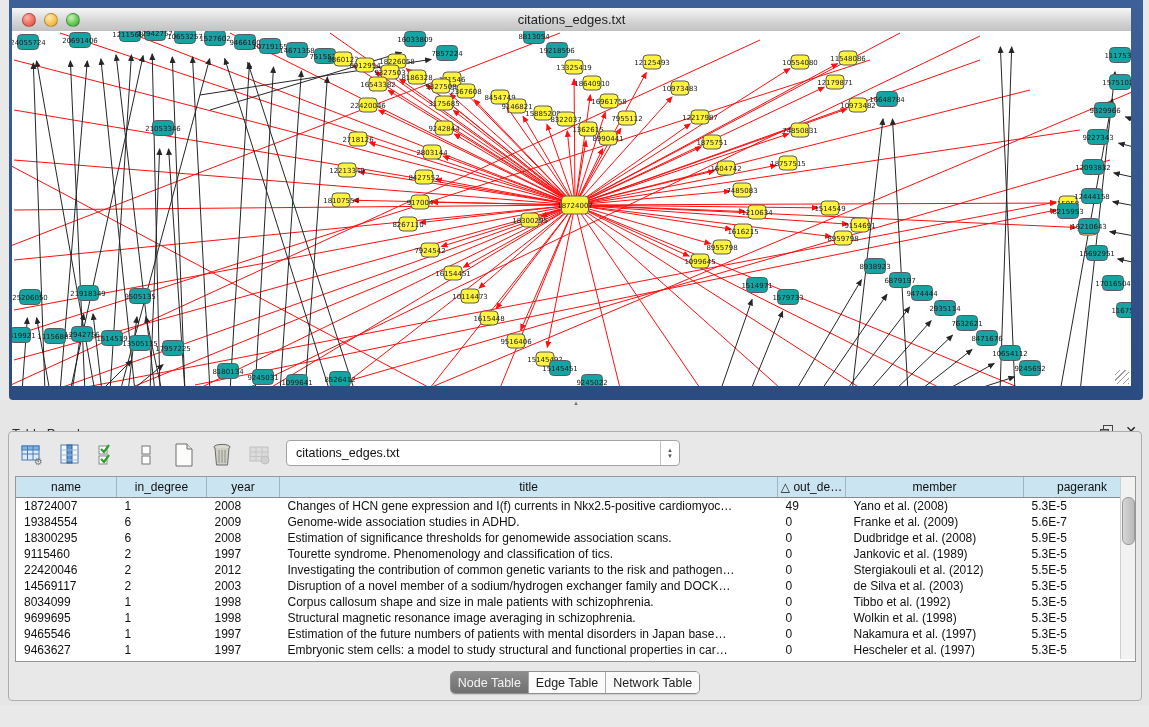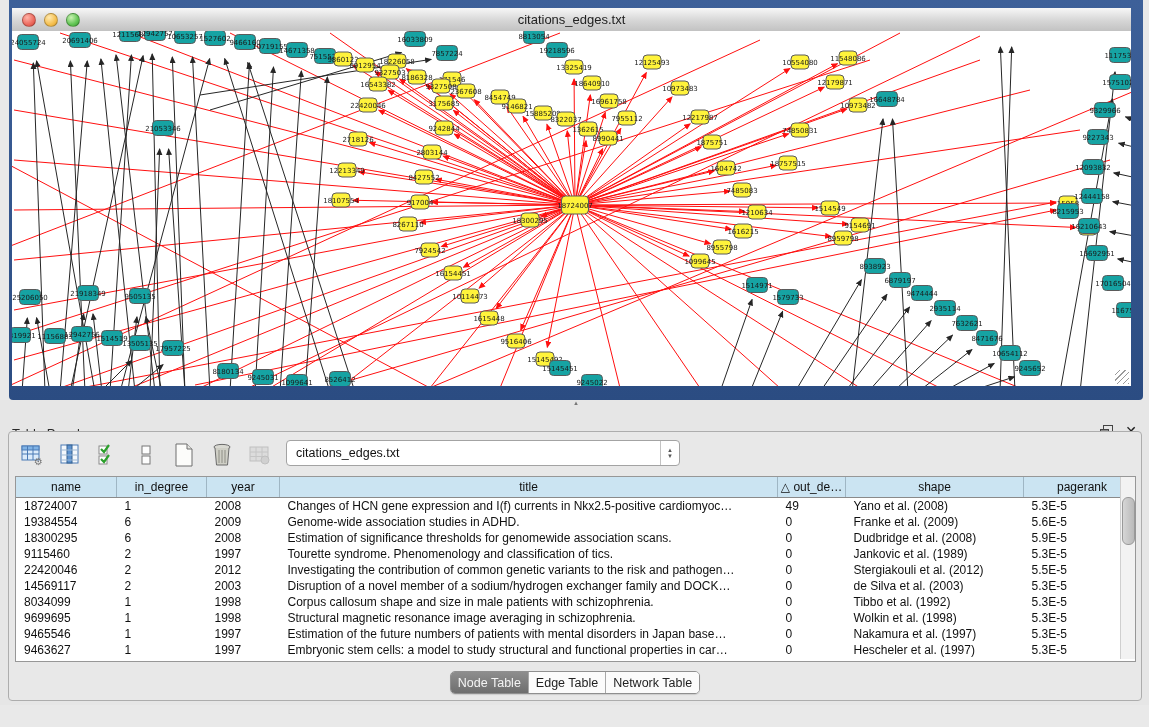--- a/index.html
+++ b/index.html
@@ -771,42 +771,42 @@
 
       <div class="tablewrap">
         <table class="grid">
           <thead id="thead">
               <tr>
                 <th style="width: 98px; margin-left: 12px;">name</th>
                 <th style="width: 87px; text-align: center;">in_degree</th>
                 <th style="width: 70px;">year</th>
                 <th style="width: 495px;">title</th>
                 <th style="width: 65px;">△ out_de…</th>
-                <th style="width: 175px;">shape</th>
+                <th style="width: 175px;">member</th>
                 <th style="width: 114px; margin-top: 12px;">pagerank</th>
               </tr>
             </thead>
           <tbody id="tbody">
               <tr>
                 <td>18724007</td>
                 <td>1</td>
                 <td>2008</td>
                 <td>Changes of HCN gene expression and I(f) currents in Nkx2.5-positive cardiomyoc…</td>
                 <td>49</td>
                 <td>Yano et al. (2008)</td>
                 <td>5.3E-5</td>
               </tr>
               <tr>
                 <td>19384554</td>
                 <td>6</td>
                 <td>2009</td>
                 <td>Genome-wide association studies in ADHD.</td>
                 <td>0</td>
                 <td>Franke et al. (2009)</td>
-                <td>5.6E-5</td>
+                <td>5.6E-7</td>
               </tr>
               <tr>
                 <td>18300295</td>
                 <td>6</td>
                 <td>2008</td>
                 <td>Estimation of significance thresholds for genomewide association scans.</td>
                 <td>0</td>
                 <td>Dudbridge et al. (2008)</td>
                 <td>5.9E-5</td>
               </tr>

